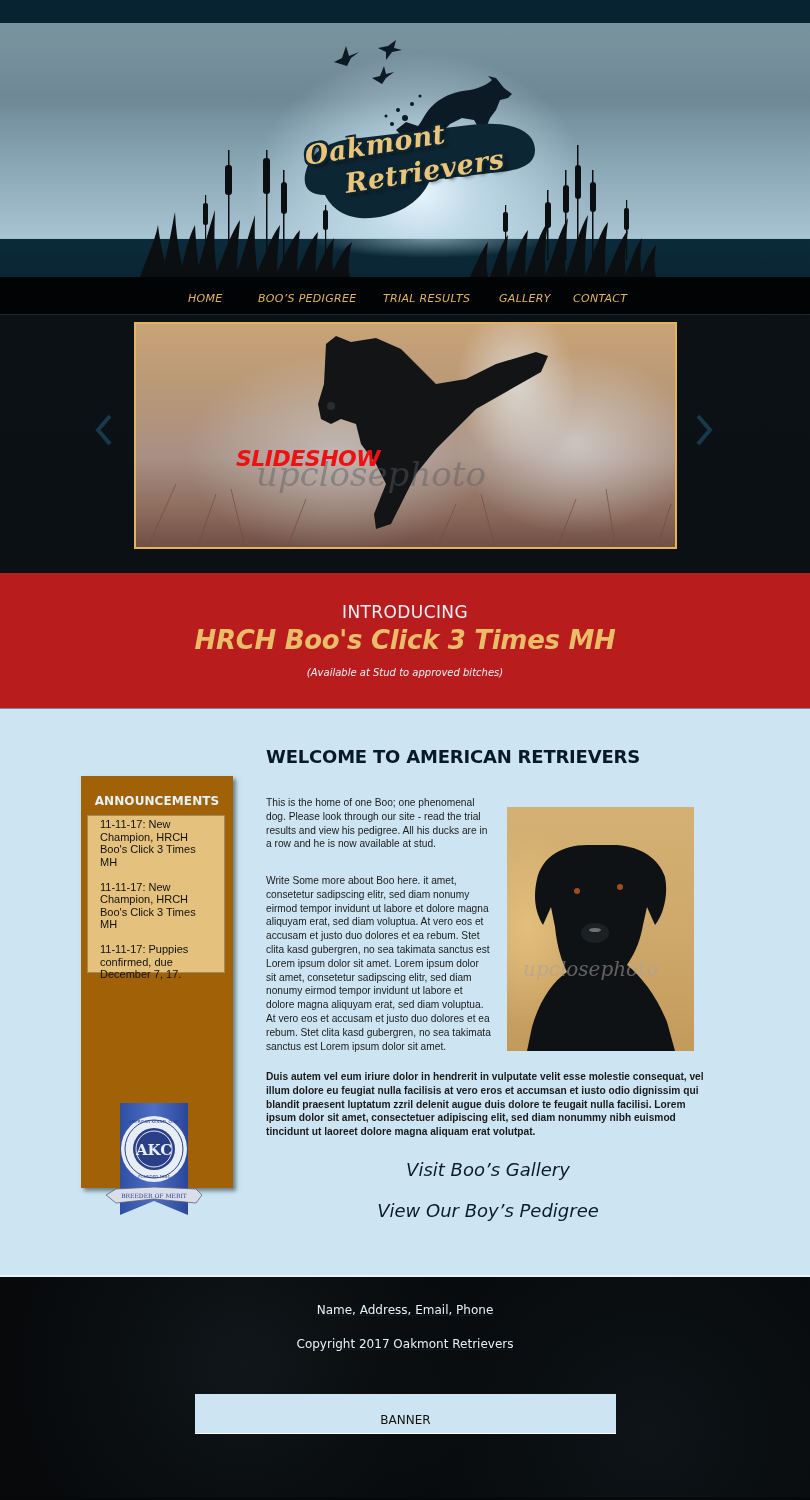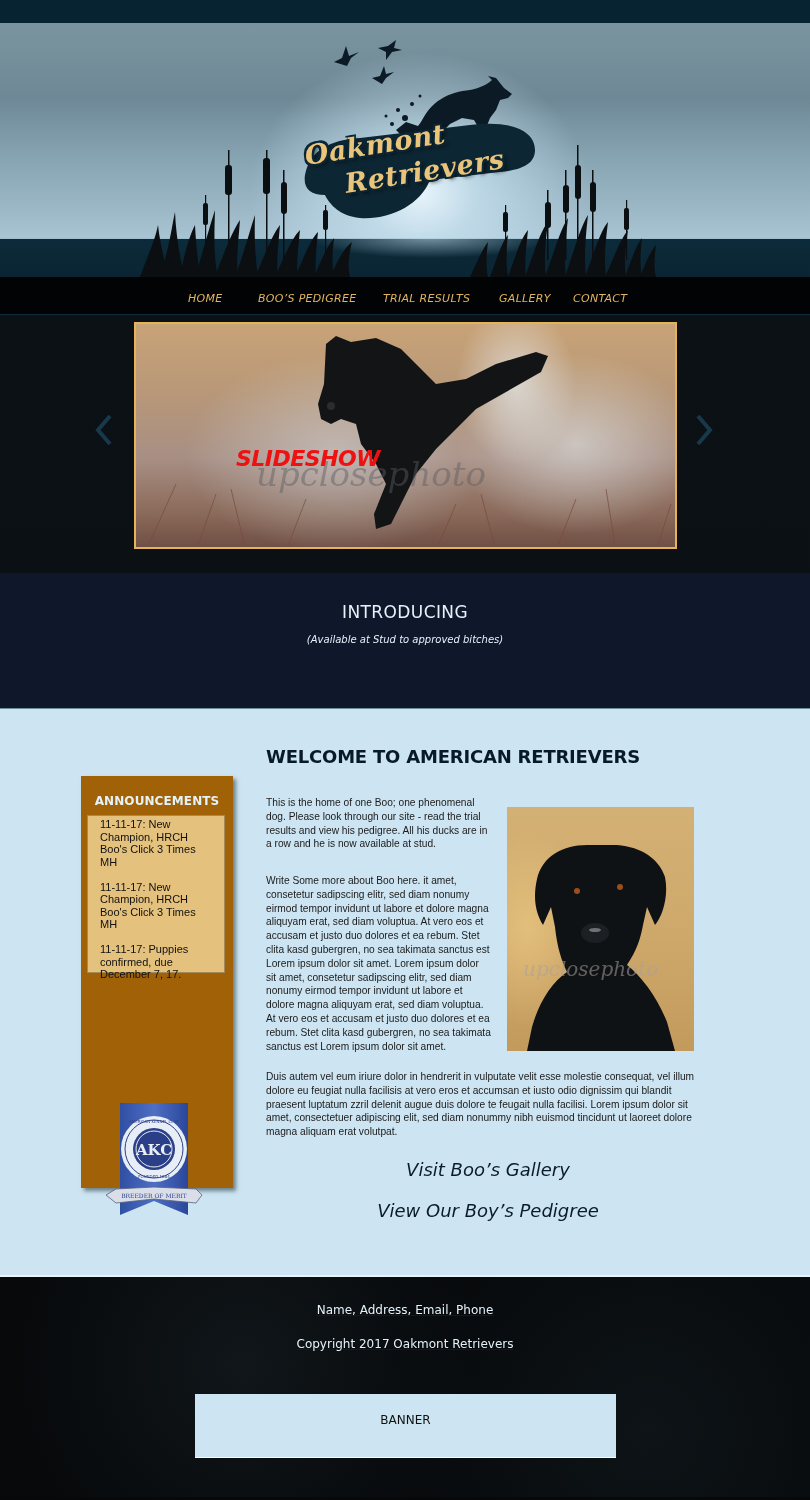--- a/index.html
+++ b/index.html
@@ -77,21 +77,21 @@
       font-family: "DejaVu Serif", serif; font-style: italic; font-size: 34px;
     }
     .slide-arrow {
       position: absolute; top: 95px; width: 24px; height: 40px; cursor: pointer;
     }
     .slide-arrow.prev { left: 92px; }
     .slide-arrow.next { left: 692px; }
 
     
     .intro {
-      width: 810px; height: 136px; background: #0f172a; text-align: center;
+      width: 810px; height: 136px; background: #b91c1c; text-align: center;
       border-bottom: 1px solid #6f8d9b;
     }
     .intro .kicker { padding-top: 29px; color: #e4f2fa; font-size: 17px; letter-spacing: 0.4px; font-family: "DejaVu Sans", sans-serif; }
     .intro .title {
       margin-top: 3px; color: #e9bd6a; font-size: 26px; font-weight: bold; font-style: italic;
       font-family: "DejaVu Sans", sans-serif; letter-spacing: -0.3px;
     }
     .intro .sub { margin-top: 12px; color: #e4f2fa; font-size: 10px; font-style: italic; font-family: "DejaVu Sans", sans-serif; }
 
     
@@ -127,21 +127,21 @@
     .content { position: absolute; left: 266px; top: 37px; width: 444px; }
     .content h1 {
       font-family: "DejaVu Sans", sans-serif; font-size: 18px; font-weight: bold; color: #07192a;
       letter-spacing: -0.2px;
     }
     .content .p {
       font-family: "Liberation Sans", sans-serif; font-size: 10.2px; line-height: 13.8px; color: #1a1a1a;
     }
     .content .p1 { position: absolute; left: 0; top: 50px; width: 225px; }
     .content .p2 { position: absolute; left: 0; top: 128px; width: 225px; }
-    .content .p3 { position: absolute; left: 0; top: 324px; width: 444px; }
+    .content .p3 { position: absolute; left: 0; top: 324px; width: 444px; font-weight: bold; }
     .portrait {
       position: absolute; left: 241px; top: 61px; width: 187px; height: 244px; overflow: hidden;
       background:
         radial-gradient(ellipse 60px 100px at 20px 120px, rgba(235,200,130,0.7), rgba(0,0,0,0)),
         linear-gradient(to bottom, #d3b074 0%, #cfa96c 50%, #c29a5c 100%);
     }
     .portrait .wm {
       position: absolute; left: 16px; top: 150px; font-family: "DejaVu Serif", serif; font-style: italic;
       font-size: 20px; color: rgba(170,160,160,0.55);
     }
@@ -158,21 +158,21 @@
       background:
         radial-gradient(circle at 30% 40%, rgba(25,35,40,0.5), rgba(0,0,0,0) 40%),
         radial-gradient(circle at 80% 70%, rgba(20,30,35,0.5), rgba(0,0,0,0) 40%),
         #07090b;
       text-align: center;
       text-decoration: underline;
     }
     .footer .line1 { padding-top: 26px; color: #e4f2fa; font-size: 12px; font-family: "DejaVu Sans", sans-serif; }
     .footer .line2 { margin-top: 20px; color: #e4f2fa; font-size: 12px; font-family: "DejaVu Sans", sans-serif; }
     .banner {
-      position: absolute; left: 195px; top: 117px; width: 421px; height: 64px; background: #cde5f2;
+      position: absolute; left: 195px; top: 117px; width: 421px; height: 40px; background: #cde5f2;
       border-bottom: 1px solid #ffffff; line-height: 52px; font-size: 12px; color: #111;
       font-family: "DejaVu Sans", sans-serif;
     }
   </style>
 </head>
 <body>
 
 <div class="header">
   <div class="top-band"></div>
   <div class="sky"></div>
@@ -295,20 +295,21 @@
   </div>
   <div class="slide-arrow next">
     <svg width="24" height="40" viewBox="0 0 24 40">
       <path d="M6 6 L18 20 L6 34" fill="none" stroke="#17394b" stroke-width="4"></path>
     </svg>
   </div>
 </div>
 
 <section class="intro">
   <div class="kicker">INTRODUCING</div>
+  <div class="title">HRCH Boo's Click 3 Times MH</div>
   <div class="sub">(Available at Stud to approved bitches)</div>
 </section>
 
 <section class="main">
   <aside class="sidebar">
     <div class="ann-title">ANNOUNCEMENTS</div>
     <div class="ann-box">
       <p>11-11-17:  New Champion, HRCH Boo's Click 3 Times MH</p>
       <p>11-11-17:  New Champion, HRCH Boo's Click 3 Times MH</p>
       <p>11-11-17:  Puppies confirmed, due December 7, 17.</p>

